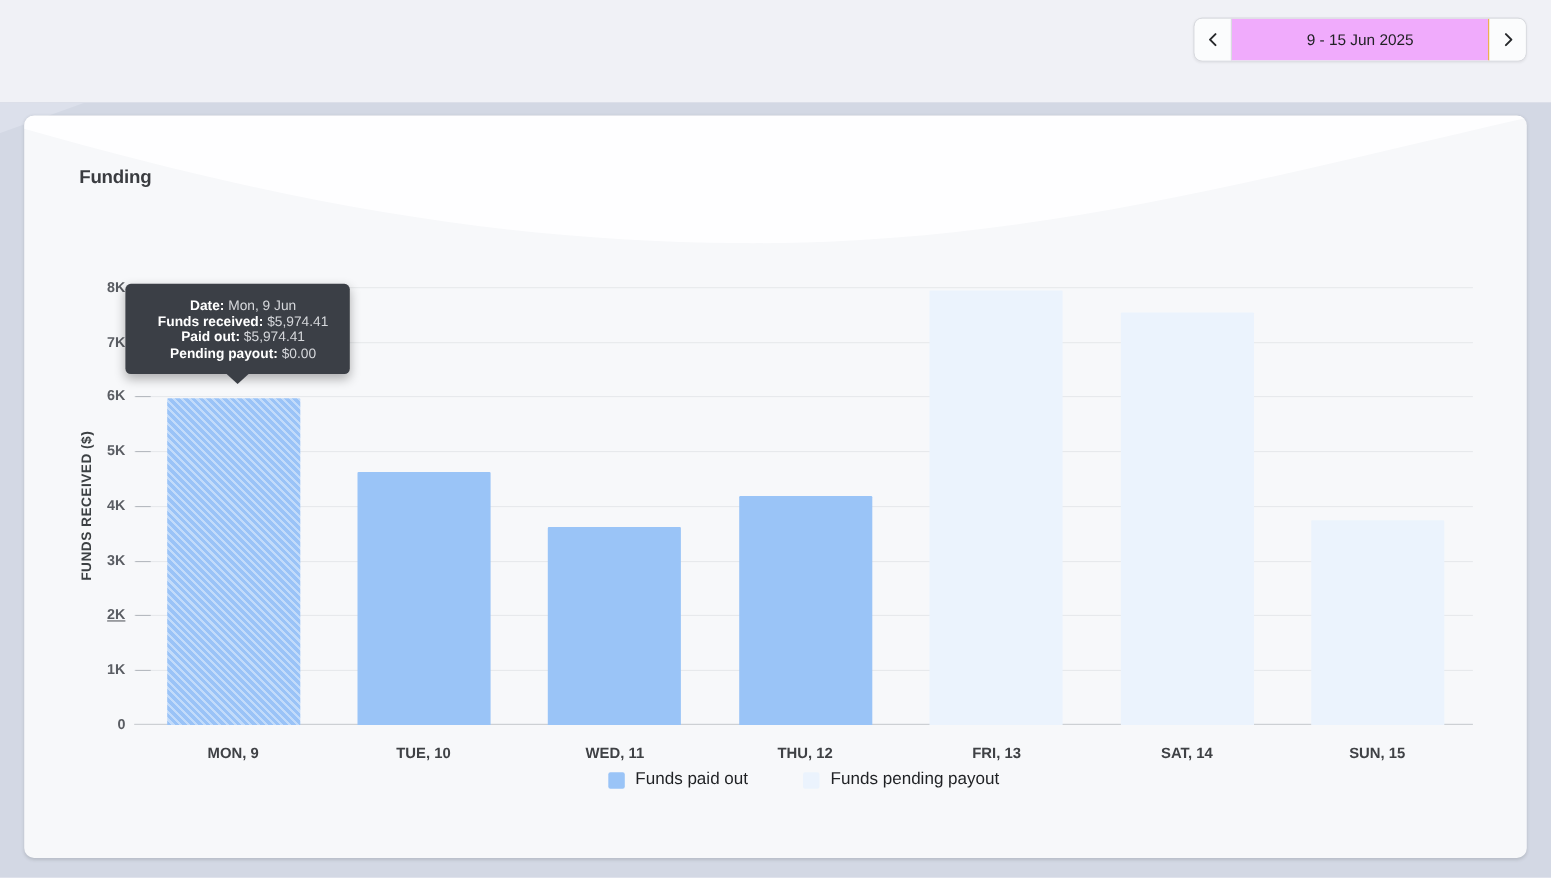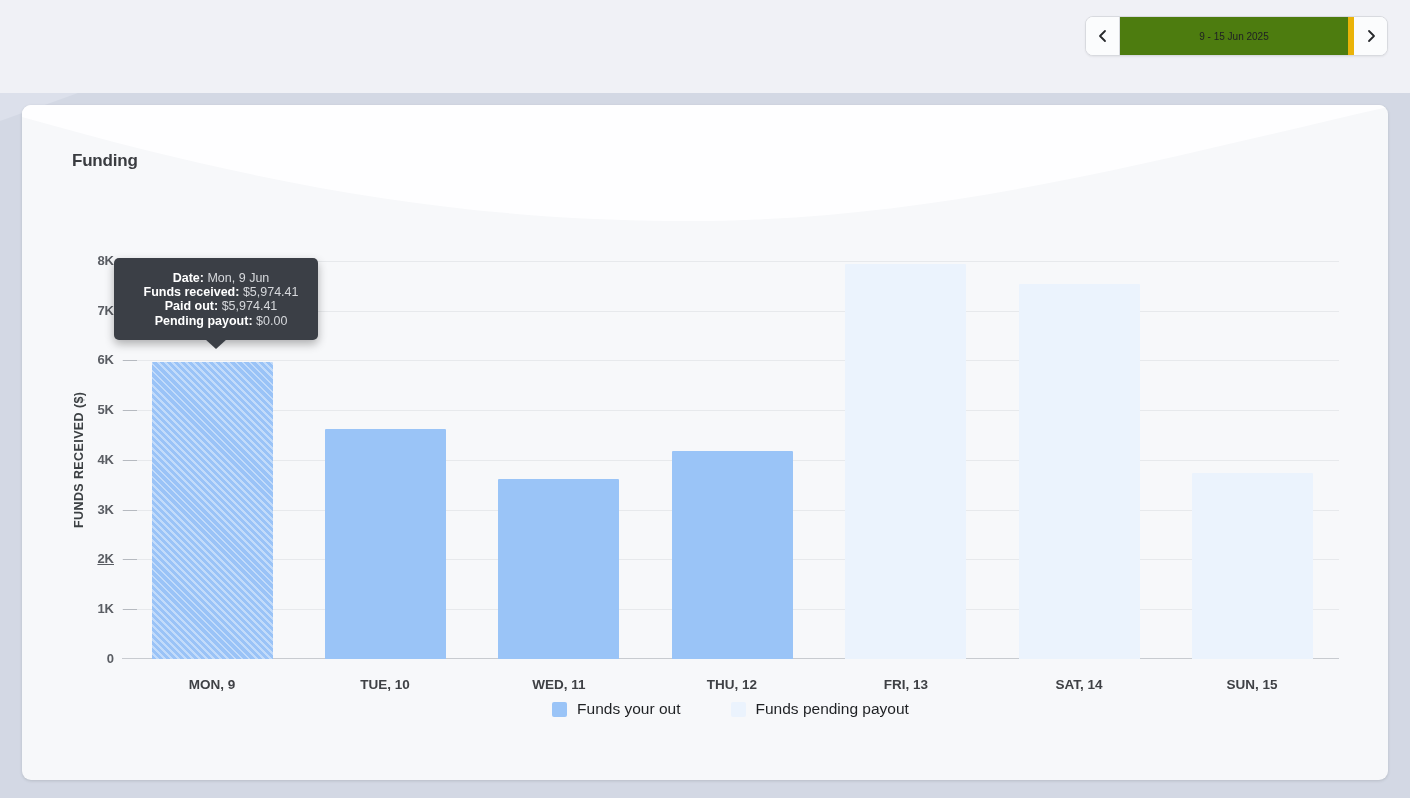--- a/index.html
+++ b/index.html
@@ -20,22 +20,22 @@
     display:flex; background:#FFFFFF; border:1px solid #D8DADF; border-radius:8px;
     box-shadow:0 1px 2px rgba(60,64,67,0.08); overflow:hidden;
   }
   .date-nav .nav-btn {
     width:33px; display:flex; align-items:center; justify-content:center;
     background:#FBFCFD; border:none; cursor:pointer;
   }
   .date-nav .nav-btn svg { display:block; }
   .date-nav .nav-center {
     flex:1; display:flex; align-items:center; justify-content:center;
-    border-left:1px solid #D8DADF; border-right:6px solid #eab308;
-    font-size:10px; color:#202124; background:#4d7c0f; cursor:pointer;
+    border-left:1px solid #D8DADF; border-right:1px solid #eab308;
+    font-size:14px; color:#202124; background:#f0abfc; cursor:pointer;
   }
 
   
   .card {
     position:absolute; left:22px; top:105px; width:1366px; height:675px;
     background:#F7F8FA; border-radius:9px; overflow:hidden;
     box-shadow:0 1px 3px rgba(60,64,67,0.18);
   }
   .card .wave { position:absolute; left:0; top:0; width:1366px; height:190px; pointer-events:none; }
 
@@ -177,21 +177,21 @@
       <div class="xtick-label" style="left: 714px;">FRI, 13</div>
       <div class="bar pending" style="left: 897px; height: 375px;"></div>
       <div class="xtick-label" style="left: 887px;">SAT, 14</div>
       <div class="bar pending" style="left: 1070px; height: 186px;"></div>
       <div class="xtick-label" style="left: 1060px;">SUN, 15</div>
     </div>
 
   <div class="legend">
     <div class="legend-item">
       <span class="legend-swatch" id="swatch-0" style="background: rgb(154, 196, 247);"></span>
-      <span class="legend-label">Funds your out</span>
+      <span class="legend-label">Funds paid out</span>
     </div>
     <div class="legend-item">
       <span class="legend-swatch" id="swatch-1" style="background: rgb(235, 243, 253);"></span>
       <span class="legend-label">Funds pending payout</span>
     </div>
   </div>
 
   <div class="tooltip">
     <div class="tooltip-row">
       <span class="tt-label">Date:</span>

